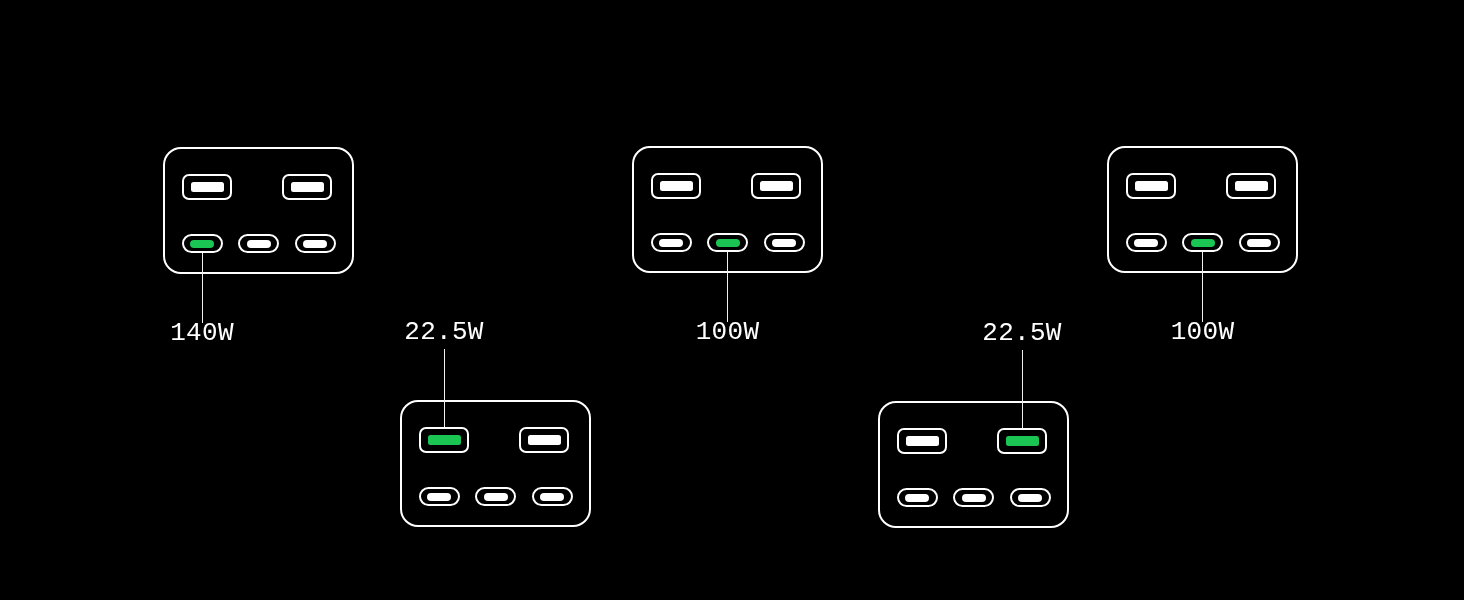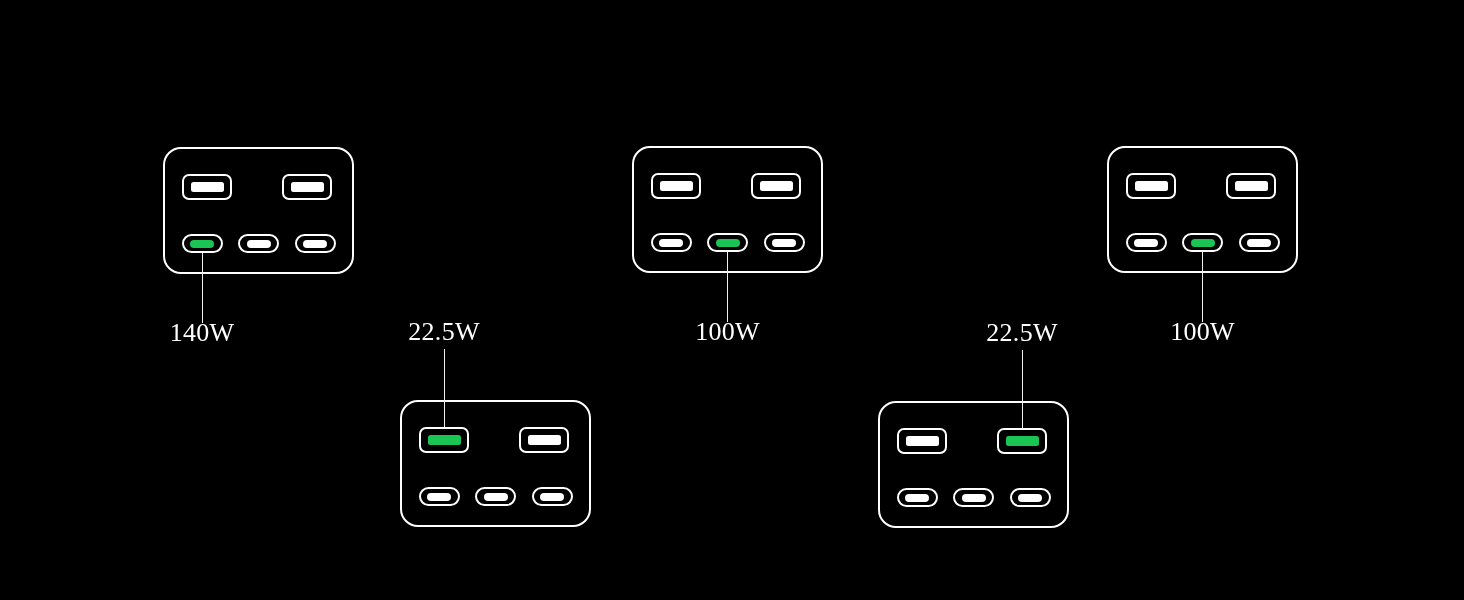--- a/index.html
+++ b/index.html
@@ -6,21 +6,21 @@
     margin: 0;
     padding: 0;
     background: #000;
   }
   #canvas {
     position: relative;
     width: 1464px;
     height: 600px;
     background: var(--bg, #000);
     overflow: hidden;
-    font-family: Liberation Serif, serif;
+    font-family: Liberation Mono, monospace;
   }
   .charger {
     position: absolute;
     width: 191px;
     height: 127px;
   }
   .device-box {
     position: absolute;
     left: 0; top: 0; right: 0; bottom: 0;
     box-sizing: border-box;

